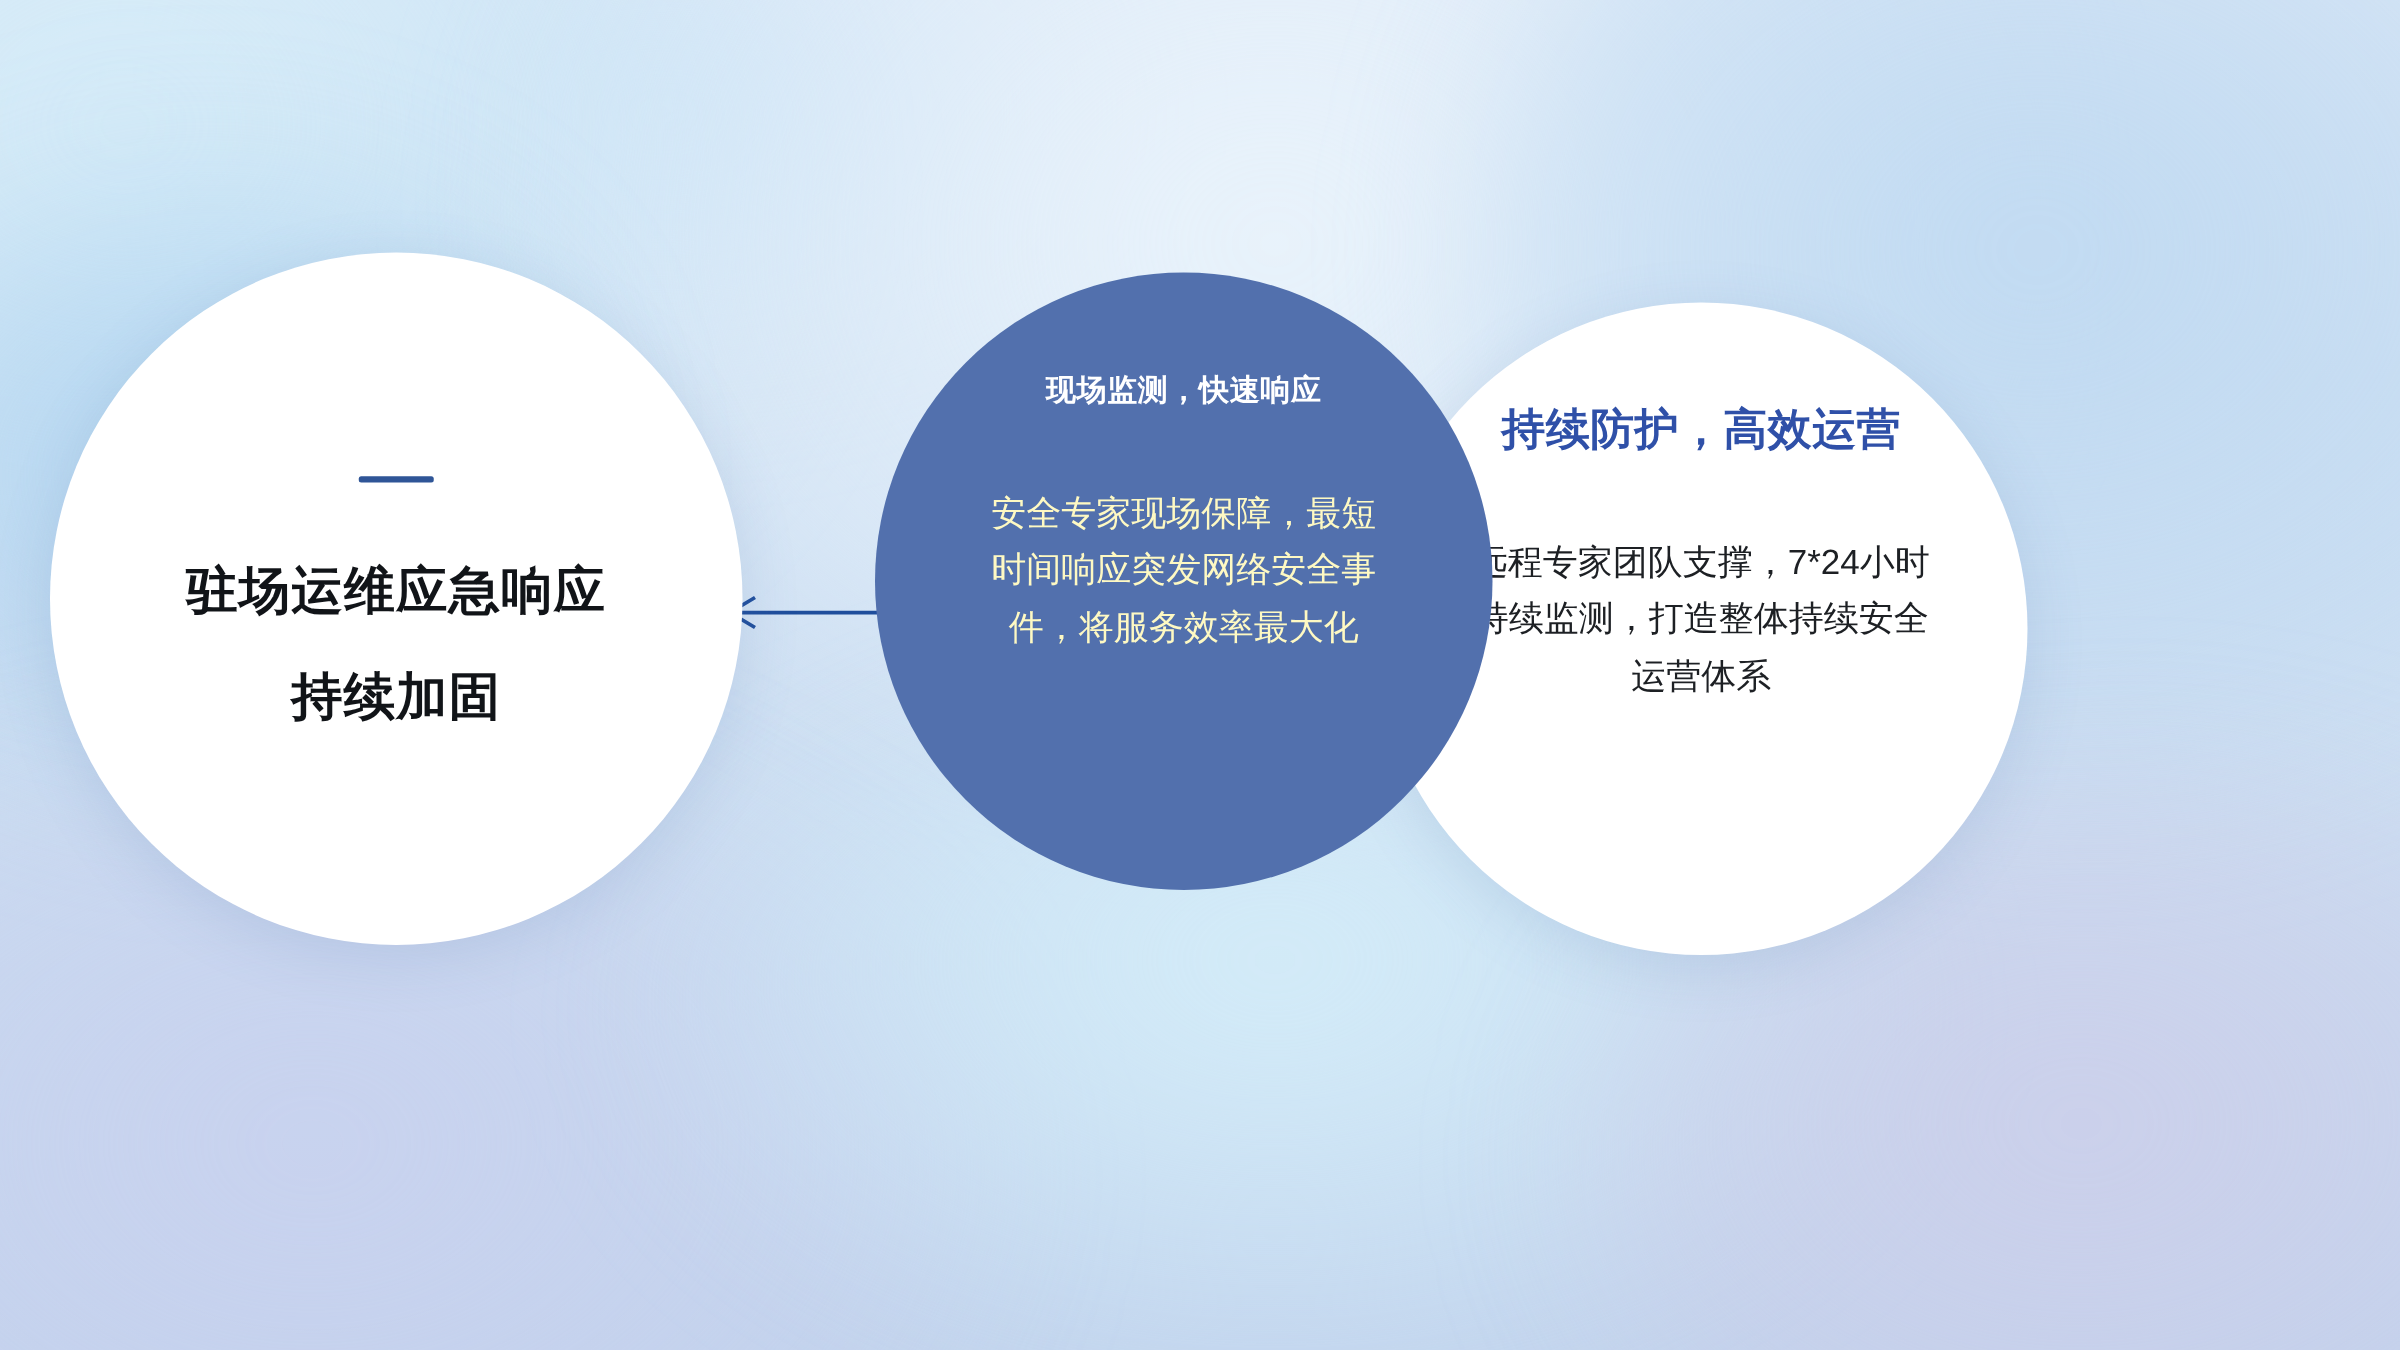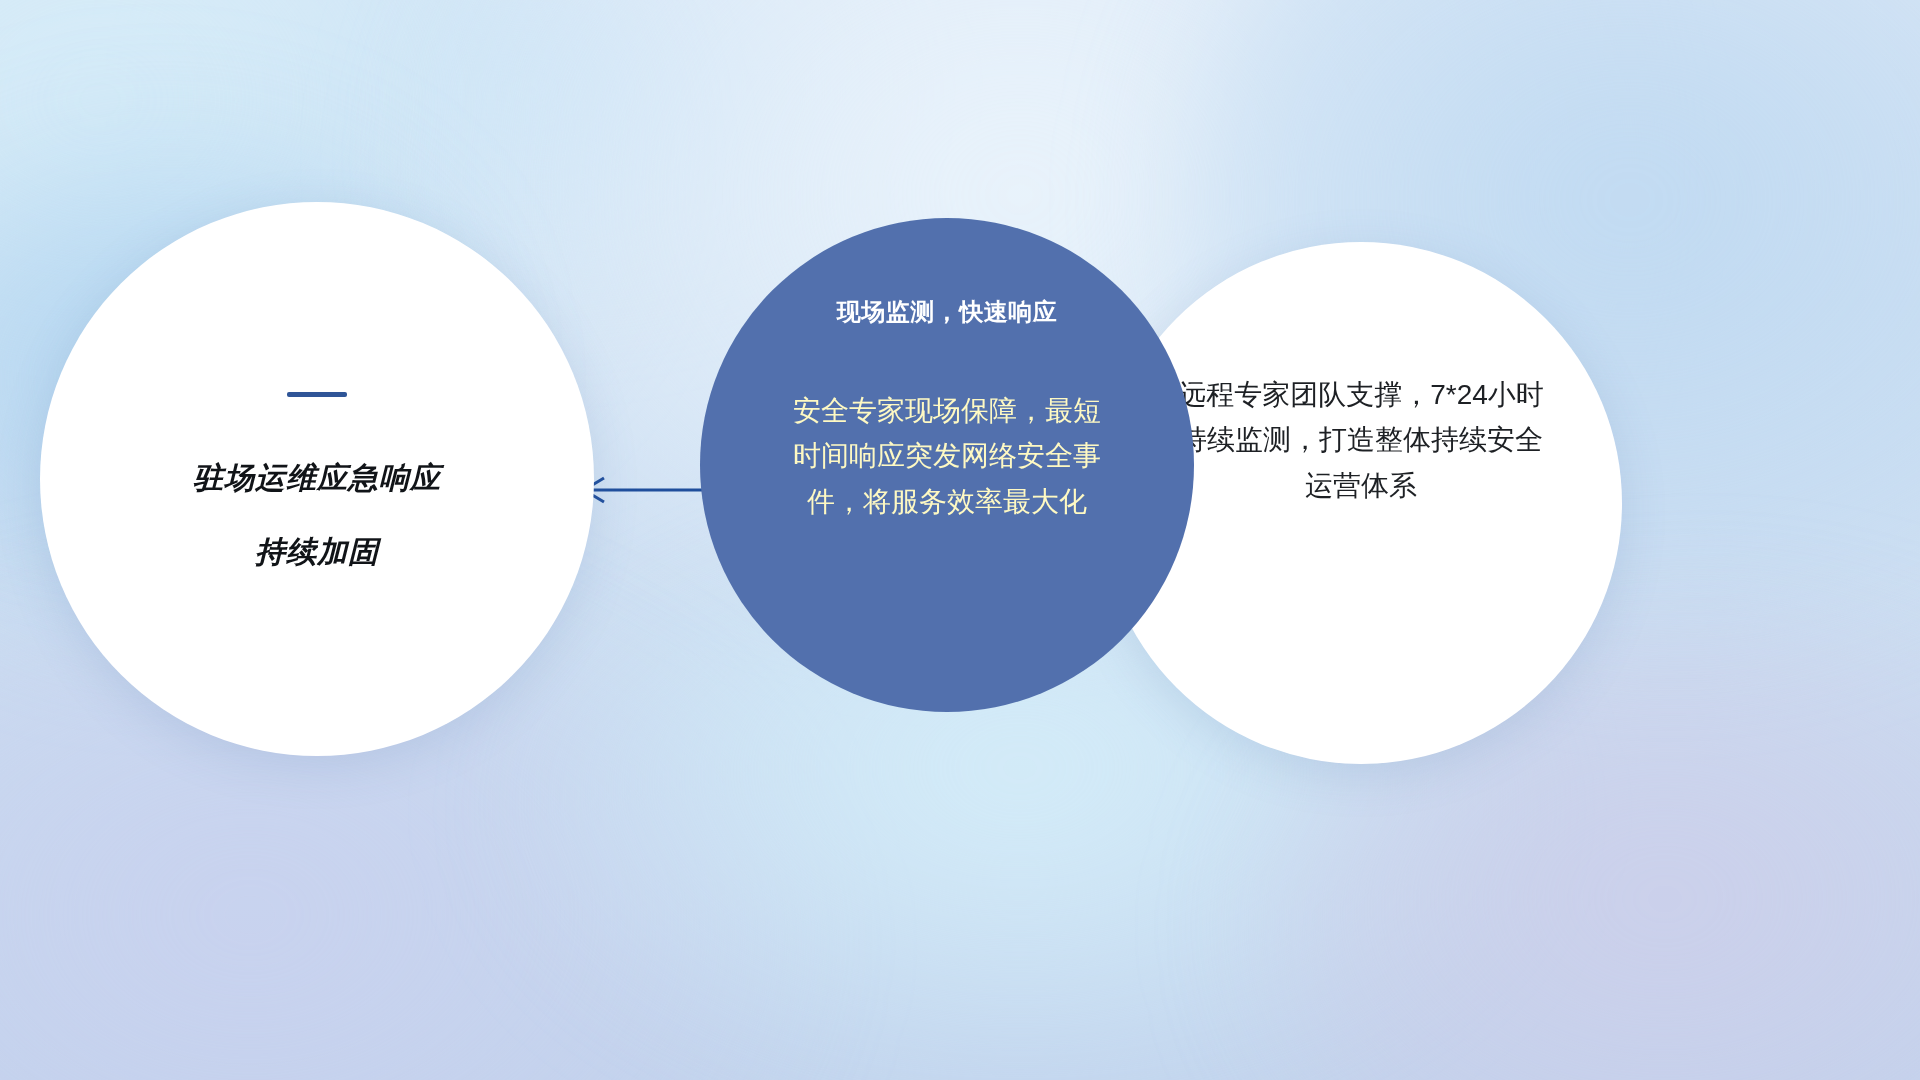--- a/index.html
+++ b/index.html
@@ -82,24 +82,24 @@
   #left-content {
     position:absolute; left:0; top:0; width:100%; height:100%;
     display:flex; flex-direction:column; align-items:center;
     justify-content:center;
   }
   #left-rule {
     width:60px; height:5px; background:#2f5597; border-radius:2px;
     margin-bottom:66px;
   }
   .left-row {
-    color:#111418; font-weight:bold; font-size:30px;
+    color:#111418; font-weight:bold; font-size:41px;
     letter-spacing:1px; line-height:1.0;
     margin-bottom:44px; white-space:nowrap;
-    display:flex; font-style:italic;
+    display:flex; 
   }
   .left-row:last-child { margin-bottom:0; }
 
   
   #mid-content {
     position:absolute; left:0; top:0; width:100%; height:100%;
     display:flex; flex-direction:column; align-items:center;
     padding:72px 44px 0 44px;
   }
   #mid-title {
@@ -157,20 +157,21 @@
 
 
       <div class="left-row">
         <span>持续加固</span>
       </div>
     </div>
   </div>
 
   <div class="circle" id="circle-right">
     <div id="right-content">
+      <div id="right-title">持续防护，高效运营</div>
       <div id="right-body">远程专家团队支撑，7*24小时持续监测，打造整体持续安全运营体系</div>
     </div>
   </div>
 
   <div class="circle" id="circle-mid">
     <div id="mid-content">
       <div id="mid-title">现场监测，快速响应</div>
       <div id="mid-body">安全专家现场保障，最短时间响应突发网络安全事件，将服务效率最大化</div>
     </div>
   </div>

